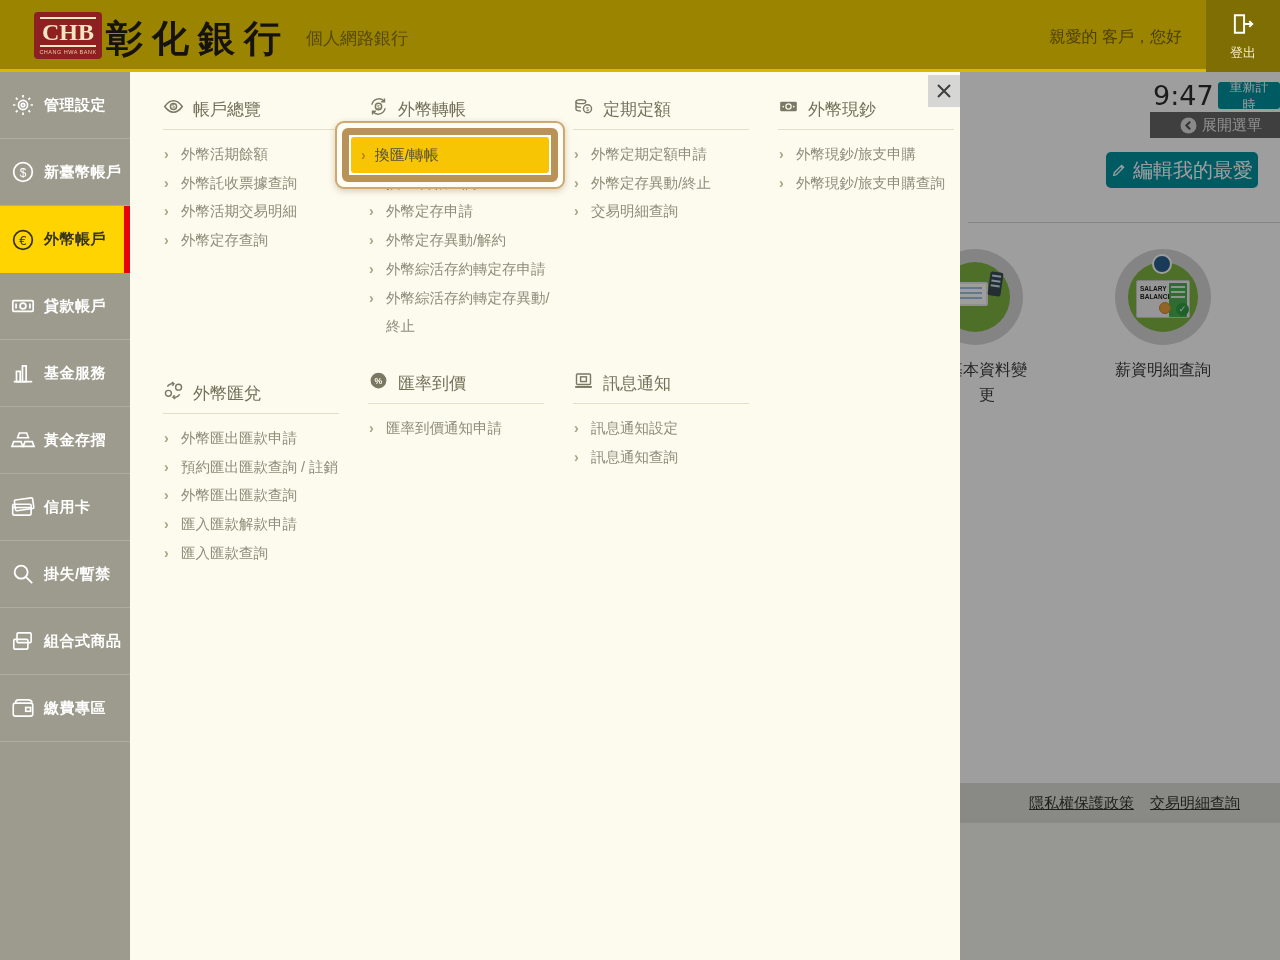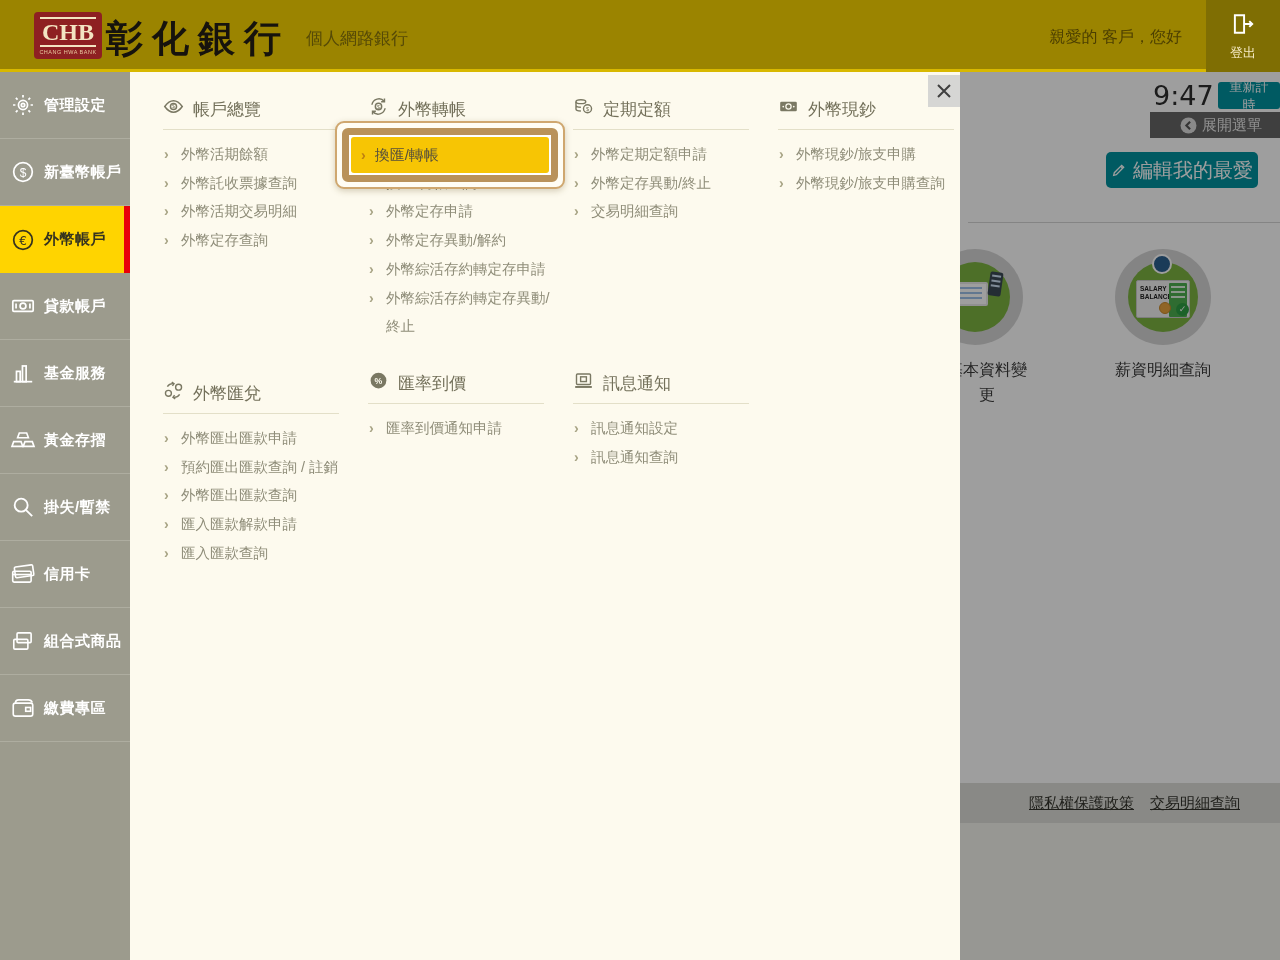--- a/index.html
+++ b/index.html
@@ -217,36 +217,36 @@
       <svg width="26" height="26" viewBox="0 0 24 24" fill="none" stroke="currentColor" stroke-width="1.5">
         <path d="M8.6 5.5h6.8l1.6 4.4H7z"></path>
           <path d="M3.4 13.5h6.8l1.6 4.4H1.8z"></path>
           <path d="M13.8 13.5h6.8l1.6 4.4h-10z"></path>
       </svg>
     </span>
     <span class="sb-label">黃金存摺</span>
   </div>
   <div class="sb-item">
     <span class="sb-icon">
-      <svg width="26" height="26" viewBox="0 0 24 24" fill="none" stroke="currentColor" stroke-width="1.7">
-        <circle cx="10.3" cy="10.3" r="6"></circle>
-          <path d="M14.8 14.8L20.5 20.5"></path>
-      </svg>
-    </span>
-    <span class="sb-label">掛失/暫禁</span>
-  </div>
-  <div class="sb-item">
-    <span class="sb-icon">
       <svg width="26" height="26" viewBox="0 0 24 24" fill="none" stroke="currentColor" stroke-width="1.5">
         <rect x="4.5" y="4.5" width="17" height="10" rx="1.2" transform="rotate(-8 13 9.5)"></rect>
         <rect x="2.5" y="9.5" width="17" height="10" rx="1.2"></rect>
           <path d="M2.5 12.5h17"></path>
       </svg>
     </span>
     <span class="sb-label">信用卡</span>
+  </div>
+  <div class="sb-item">
+    <span class="sb-icon">
+      <svg width="26" height="26" viewBox="0 0 24 24" fill="none" stroke="currentColor" stroke-width="1.7">
+        <circle cx="10.3" cy="10.3" r="6"></circle>
+          <path d="M14.8 14.8L20.5 20.5"></path>
+      </svg>
+    </span>
+    <span class="sb-label">掛失/暫禁</span>
   </div>
   <div class="sb-item">
     <span class="sb-icon">
       <svg width="26" height="26" viewBox="0 0 24 24" fill="none" stroke="currentColor" stroke-width="1.5">
         <rect x="6.5" y="4.5" width="13" height="9" rx="1"></rect>
           <rect x="3.5" y="10.5" width="13" height="9" rx="1"></rect>
       </svg>
     </span>
     <span class="sb-label">組合式商品</span>
   </div>

